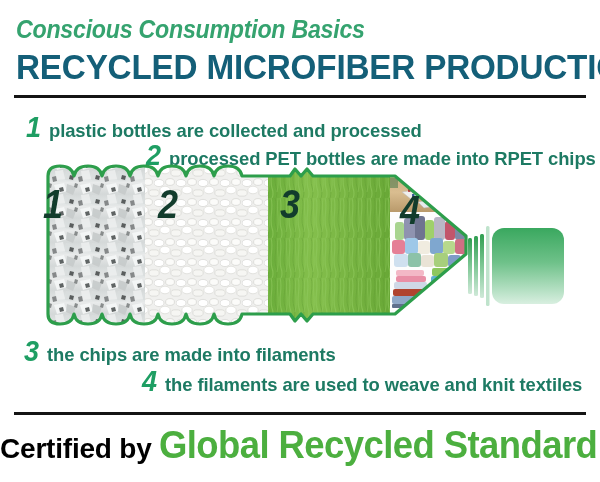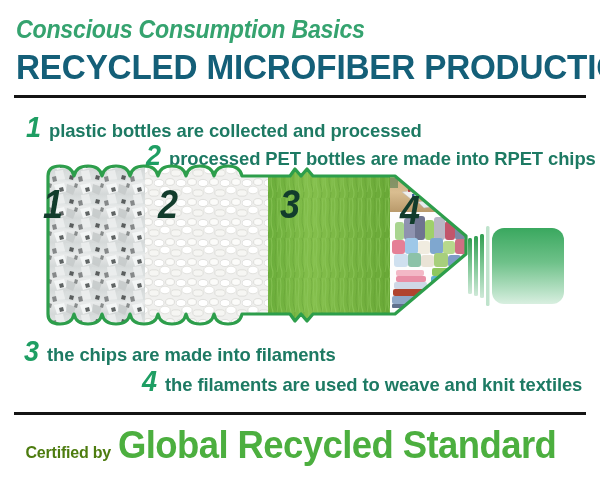--- a/index.html
+++ b/index.html
@@ -95,23 +95,23 @@
   .footer {
     position: absolute;
     left: 0;
     top: 424px;
     width: 600px;
     text-align: center;
     white-space: nowrap;
   }
   .certified-by {
     font-family: "Liberation Sans Narrow", "Liberation Sans", sans-serif;
-    font-size: 16px;
-    font-weight: bold;
-    color: #4d7c0f;
+    font-size: 28px;
+    font-weight: bold;
+    color: #000000;
     letter-spacing: -0.2px;
     vertical-align: baseline;
   }
   .grs-name {
     font-family: "Liberation Sans Narrow", "Liberation Sans", sans-serif;
     font-size: 38px;
     font-weight: bold;
     color: #4caf3f;
     letter-spacing: -0.6px;
     margin-left: 7px;

